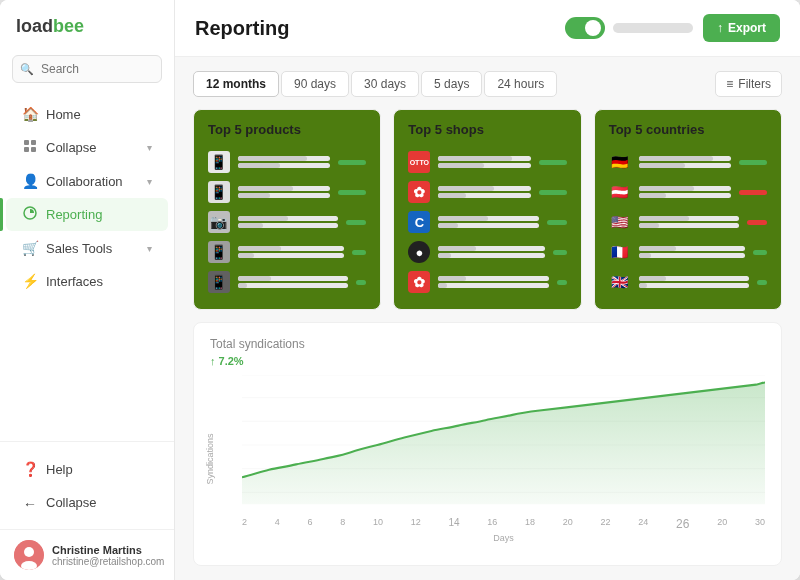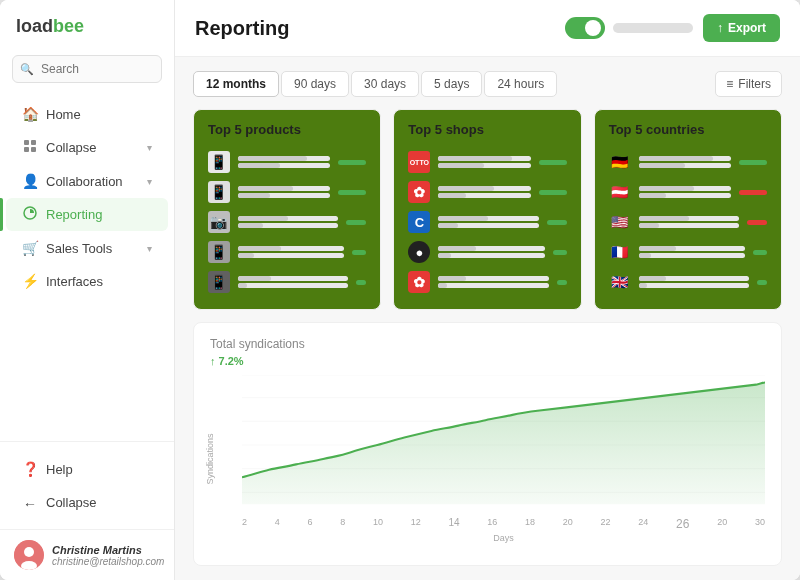--- a/index.html
+++ b/index.html
@@ -16,21 +16,21 @@
     .search-wrap .search-icon-inner { position: absolute; left: 8px; top: 50%; transform: translateY(-50%); color: #aaa; font-size: 11px; }
     .sidebar-nav { flex: 1; padding: 4px 0; }
     .nav-item { display: flex; align-items: center; padding: 8px 16px; cursor: pointer; font-size: 13px; color: #444; border-radius: 6px; margin: 1px 6px; gap: 8px; position: relative; }
     .nav-item.active { color: #4caf50; background: #f0faf0; }
     .nav-item.active::before { content: ''; position: absolute; left: -6px; top: 0; bottom: 0; width: 3px; background: #4caf50; border-radius: 0 2px 2px 0; }
     .nav-item .nav-icon { width: 16px; text-align: center; font-size: 14px; }
     .nav-item .nav-label { flex: 1; }
     .nav-item .chevron { font-size: 10px; color: #aaa; }
     .sidebar-bottom { padding: 10px 0; border-top: 1px solid #f0f0f0; }
     .sidebar-bottom .nav-item { font-size: 13px; color: #444; }
-    .user-area { display: flex; align-items: center; gap: 8px; padding: 10px 14px; border-top: 1px solid #f0f0f0; font-style: italic; }
+    .user-area { display: flex; align-items: center; gap: 8px; padding: 10px 14px; border-top: 1px solid #f0f0f0; }
     .user-avatar { width: 30px; height: 30px; border-radius: 50%; background: linear-gradient(135deg, #e57373, #ef9a9a); display: flex; align-items: center; justify-content: center; font-size: 11px; color: #fff; font-weight: 600; flex-shrink: 0; overflow: hidden; }
     .user-info { display: flex; flex-direction: column; }
     .user-name { font-size: 11px; font-weight: 600; color: #333; }
     .user-email { font-size: 10px; color: #888; }
     
     .main { flex: 1; background: #f7f7f7; display: flex; flex-direction: column; overflow: hidden; }
     .main-header { background: #fff; padding: 14px 20px; display: flex; align-items: center; justify-content: space-between; border-bottom: 1px solid #eee; }
     .page-title { font-size: 20px; font-weight: 700; color: #1a1a1a; }
     .header-right { display: flex; align-items: center; gap: 10px; }
     .toggle-wrap { display: flex; align-items: center; gap: 8px; }

